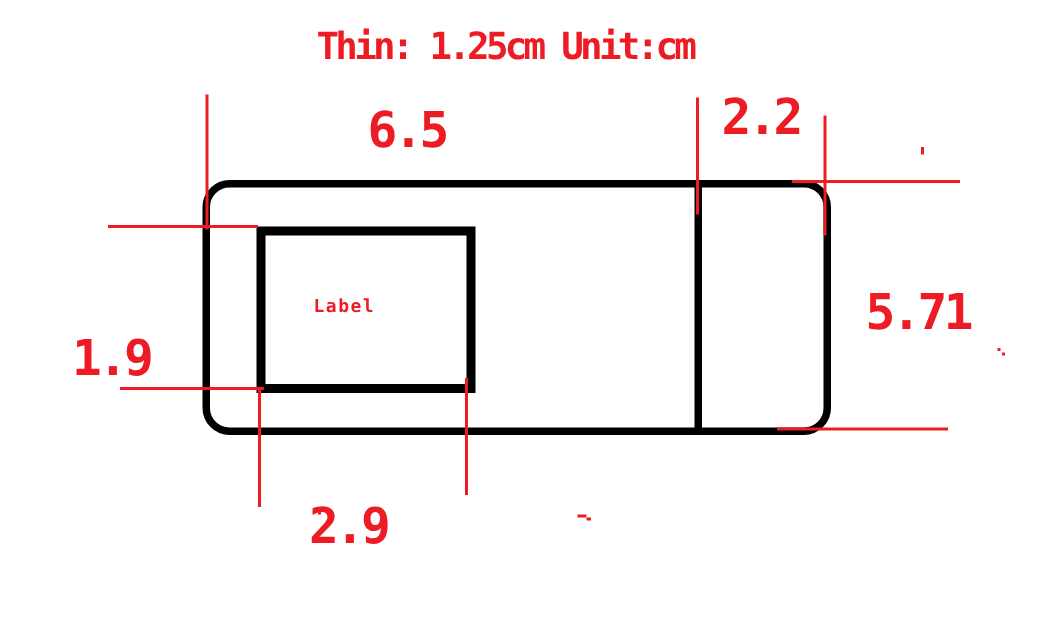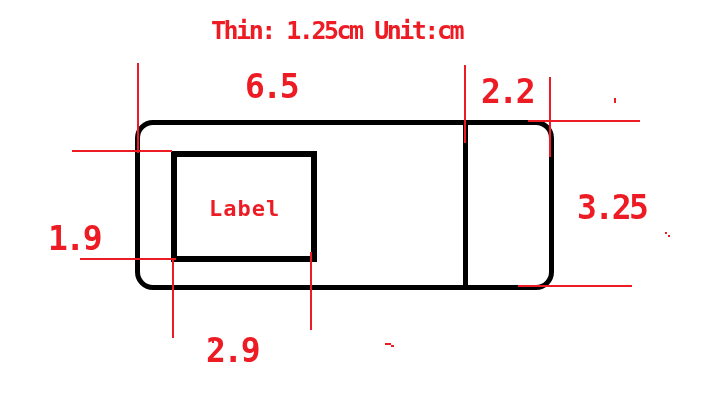--- a/index.html
+++ b/index.html
@@ -33,21 +33,21 @@
   .rline { position: absolute; background: #ED1C24; z-index: 2; }
   .mark  { position: absolute; background: #ED1C24; z-index: 2; }
   
   .rtext {
     position: absolute; z-index: 3;
     color: #ED1C24; font-weight: bold;
     font-size: 33px; letter-spacing: -2.5px;
     line-height: 1; white-space: pre;
   }
   .title-text { font-size: 25px; }
-  .label-text { font-size: 22px; letter-spacing: 1px; }
+  .label-text { font-size: 12px; letter-spacing: 1px; }
 </style>
 </head>
 <body>
 
 <div class="canvas">
 
   <div class="rtext title-text" style="left:211px; top:18px;">Thin: 1.25cm Unit:cm</div>
 
   <div class="shape outer-shape"></div>
   <div class="shape section-divider"></div>
@@ -66,18 +66,18 @@
   <div class="rline" style="left:518px; top:285px; width:114px; height:2px;"></div>
 
   <div class="mark" style="left:614px; top:98px;  width:2px; height:5px;"></div>
   <div class="mark" style="left:385px; top:343px; width:6px; height:2px;"></div>
   <div class="mark" style="left:391px; top:345px; width:3px; height:2px;"></div>
   <div class="mark" style="left:665px; top:232px; width:2px; height:2px;"></div>
   <div class="mark" style="left:668px; top:235px; width:2px; height:2px;"></div>
   <div class="mark" style="left:212px; top:338px; width:2px; height:5px;"></div>
 
   <div class="rtext" style="left:245px; top:70px;">6.5</div>
-  <div class="rtext" style="left:481px; top:75px;">2.2</div>
+  <div class="rtext" style="left:481px; top:61px;">2.2</div>
   <div class="rtext" style="left:48px;  top:181px;margin-top:41px;">1.9</div>
-  <div class="rtext" style="left:577px; top:191px;">3.25</div>
+  <div class="rtext" style="left:577px; top:191px;">5.71</div>
   <div class="rtext" style="left:206px; top:312px;margin-top:22px;">2.9</div>
 
 </div>
 
 </body></html>

